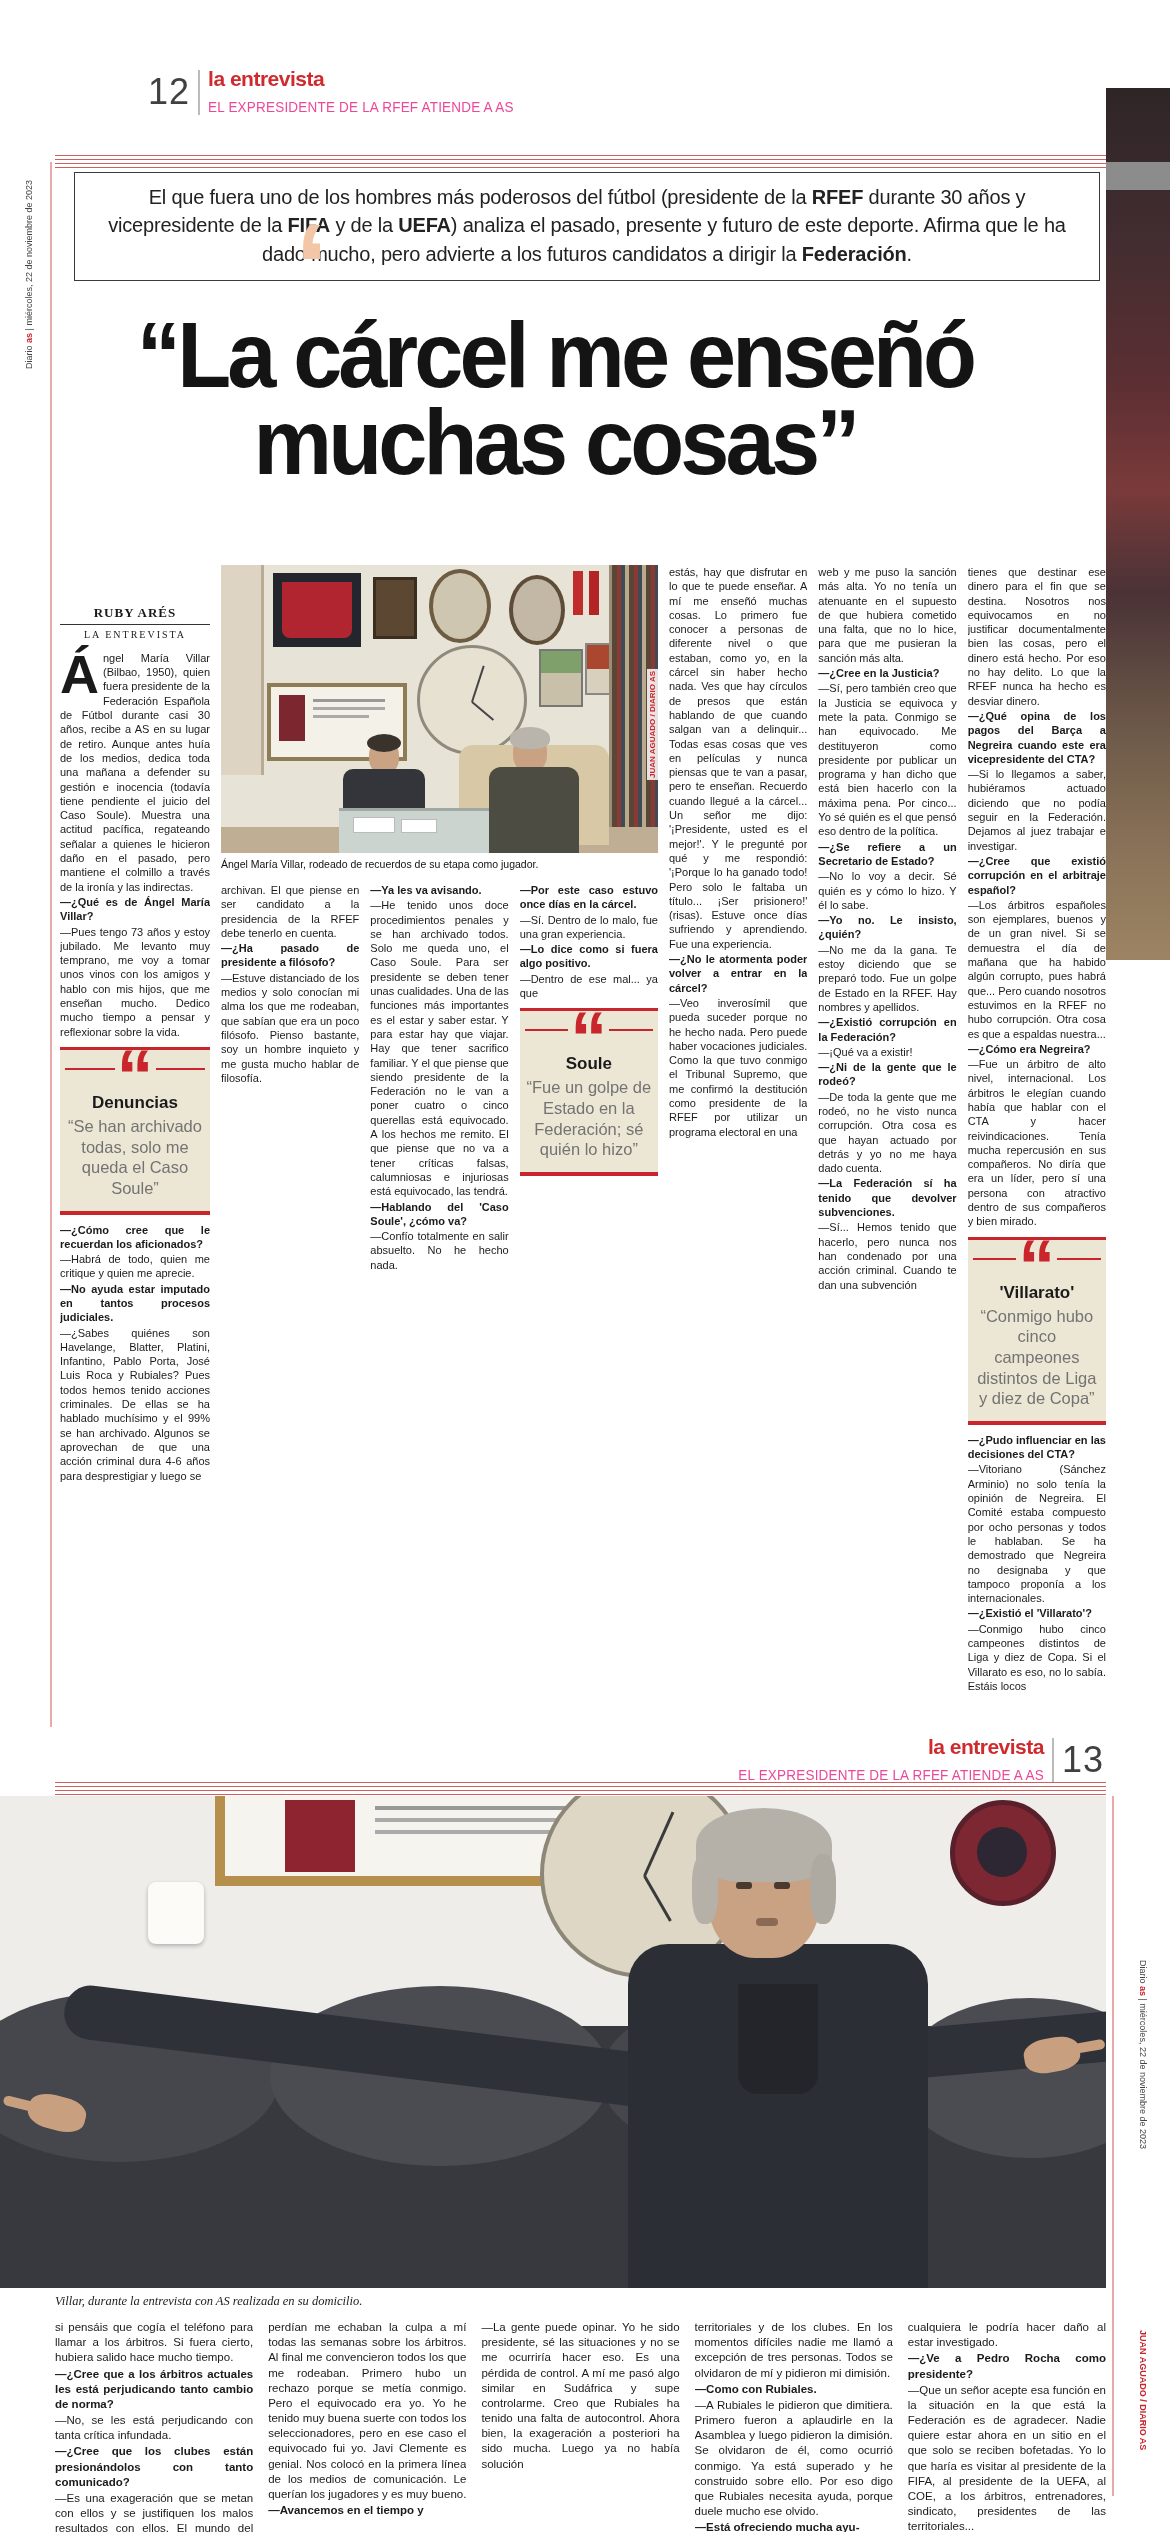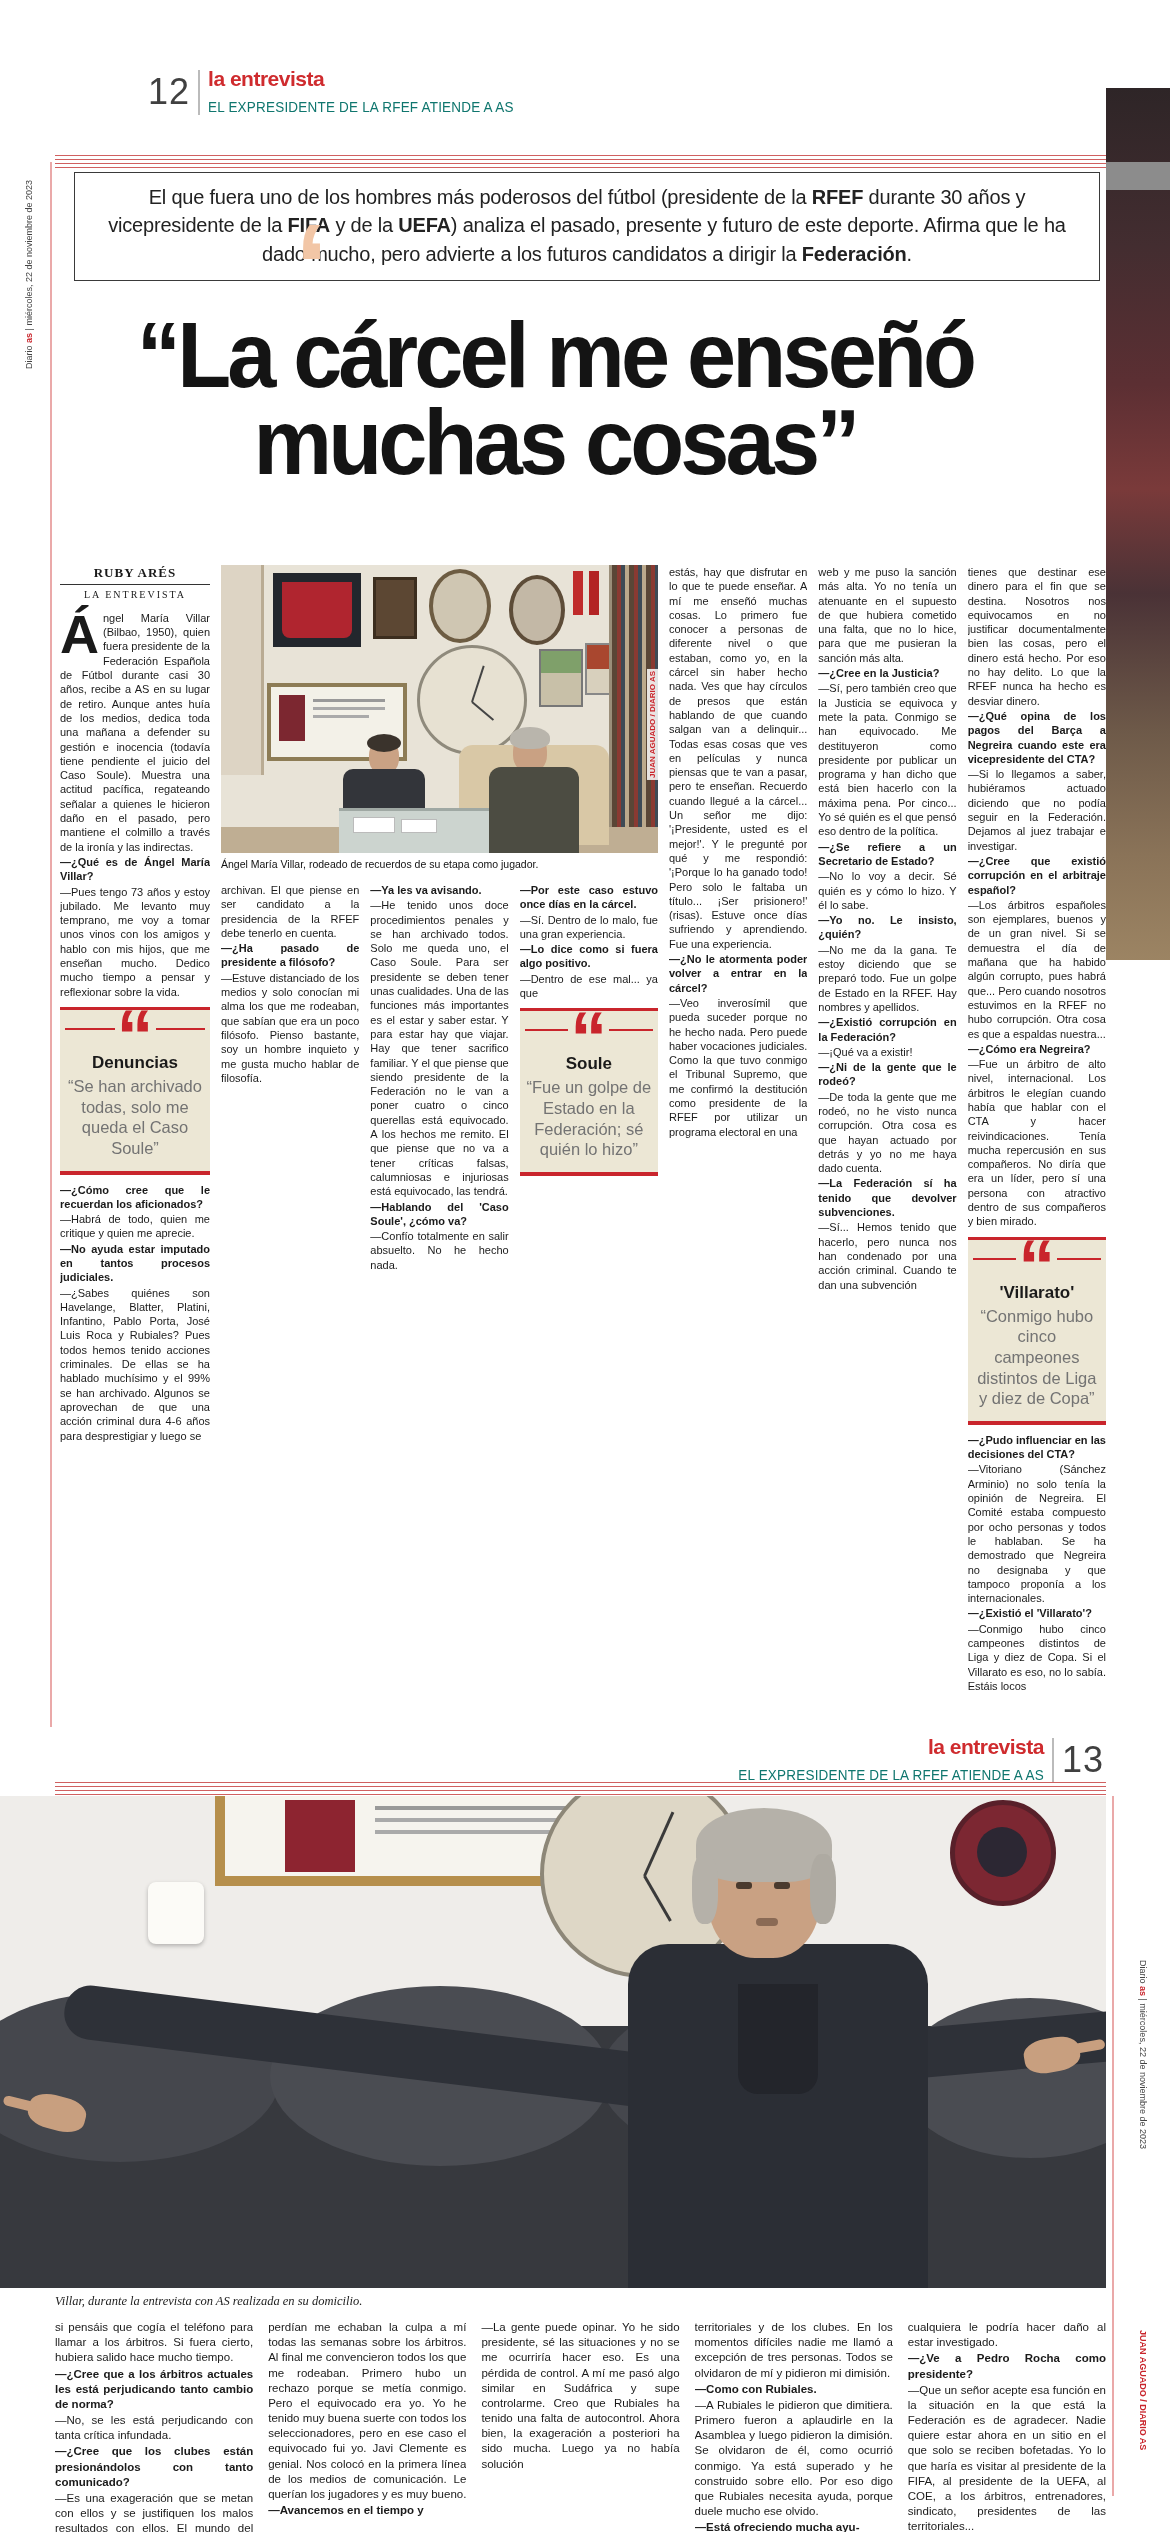--- a/index.html
+++ b/index.html
@@ -2,21 +2,21 @@
 <html><head>
 <meta charset="utf-8">
 <style>
   html,body{margin:0;padding:0;background:#777;}
   .canvas{position:relative;width:1170px;height:2532px;background:#ffffff;overflow:hidden;
           font-family:"Liberation Sans",sans-serif;color:#1a1a1a;}
   
   .stripes{position:absolute;height:13px;background:repeating-linear-gradient(180deg,#d06060 0px,#d06060 1.4px,#ffffff 1.4px,#ffffff 3.9px);}
   .pagenum{font-size:36px;color:#404040;font-weight:400;letter-spacing:1px;}
   .kicker-red{color:#cf2b2e;font-weight:bold;font-size:21px;line-height:0.9;letter-spacing:-0.5px;}
-  .kicker-sub{color:#0f766e;font-size:13.5px;letter-spacing:0.2px;transform:scaleY(1.05);margin-top:12px;}
+  .kicker-sub{color:#ec4899;font-size:13.5px;letter-spacing:0.2px;transform:scaleY(1.05);margin-top:12px;}
   .hdr-div{width:2px;background:#bbb;align-self:stretch;margin:0 8px;}
   .rail{position:absolute;font-size:9px;color:#444;white-space:nowrap;}
   .rail .b{font-weight:bold;color:#c9252c;}
   .rail-vert-up{writing-mode:vertical-rl;transform:rotate(180deg);}
   .rail-vert-down{writing-mode:vertical-rl;}
   .redline-v{position:absolute;width:2px;background:#eaa9a9;}
   
   .p12-header{position:absolute;left:148px;top:70px;display:flex;align-items:center;}
   .p13-header{position:absolute;right:66px;top:1738px;display:flex;align-items:center;}
   .hdr-stack{display:flex;flex-direction:column;line-height:1.02;}
@@ -102,21 +102,21 @@
       <span class="kick-quote">‘</span>
     </div>
 
     <div class="headline">
       <div>“La cárcel me enseñó</div>
       <div>muchas cosas”</div>
     </div>
 
     <div class="content12">
 
-      <div class="col span2" style="grid-column:1;">
+      <div class="col span2" style="grid-column:1;margin-top:40px;">
         <div class="byline">
           <span class="name">RUBY ARÉS</span>
           <span class="role">LA ENTREVISTA</span>
         </div>
         <div>
             <p class="para lead">Ángel María Villar (Bilbao, 1950), quien fuera presidente de la Federación Española de Fútbol durante casi 30 años, recibe a AS en su lugar de retiro. Aunque antes huía de los medios, dedica toda una mañana a defender su gestión e inocencia (todavía tiene pendiente el juicio del Caso Soule). Muestra una actitud pacífica, regateando señalar a quienes le hicieron daño en el pasado, pero mantiene el colmillo a través de la ironía y las indirectas.</p>
             <p class="para q">—¿Qué es de Ángel María Villar?</p>
             <p class="para a">—Pues tengo 73 años y estoy jubilado. Me levanto muy temprano, me voy a tomar unos vinos con los amigos y hablo con mis hijos, que me enseñan mucho. Dedico mucho tiempo a pensar y reflexionar sobre la vida.</p>
           </div>
         <div class="pq">

